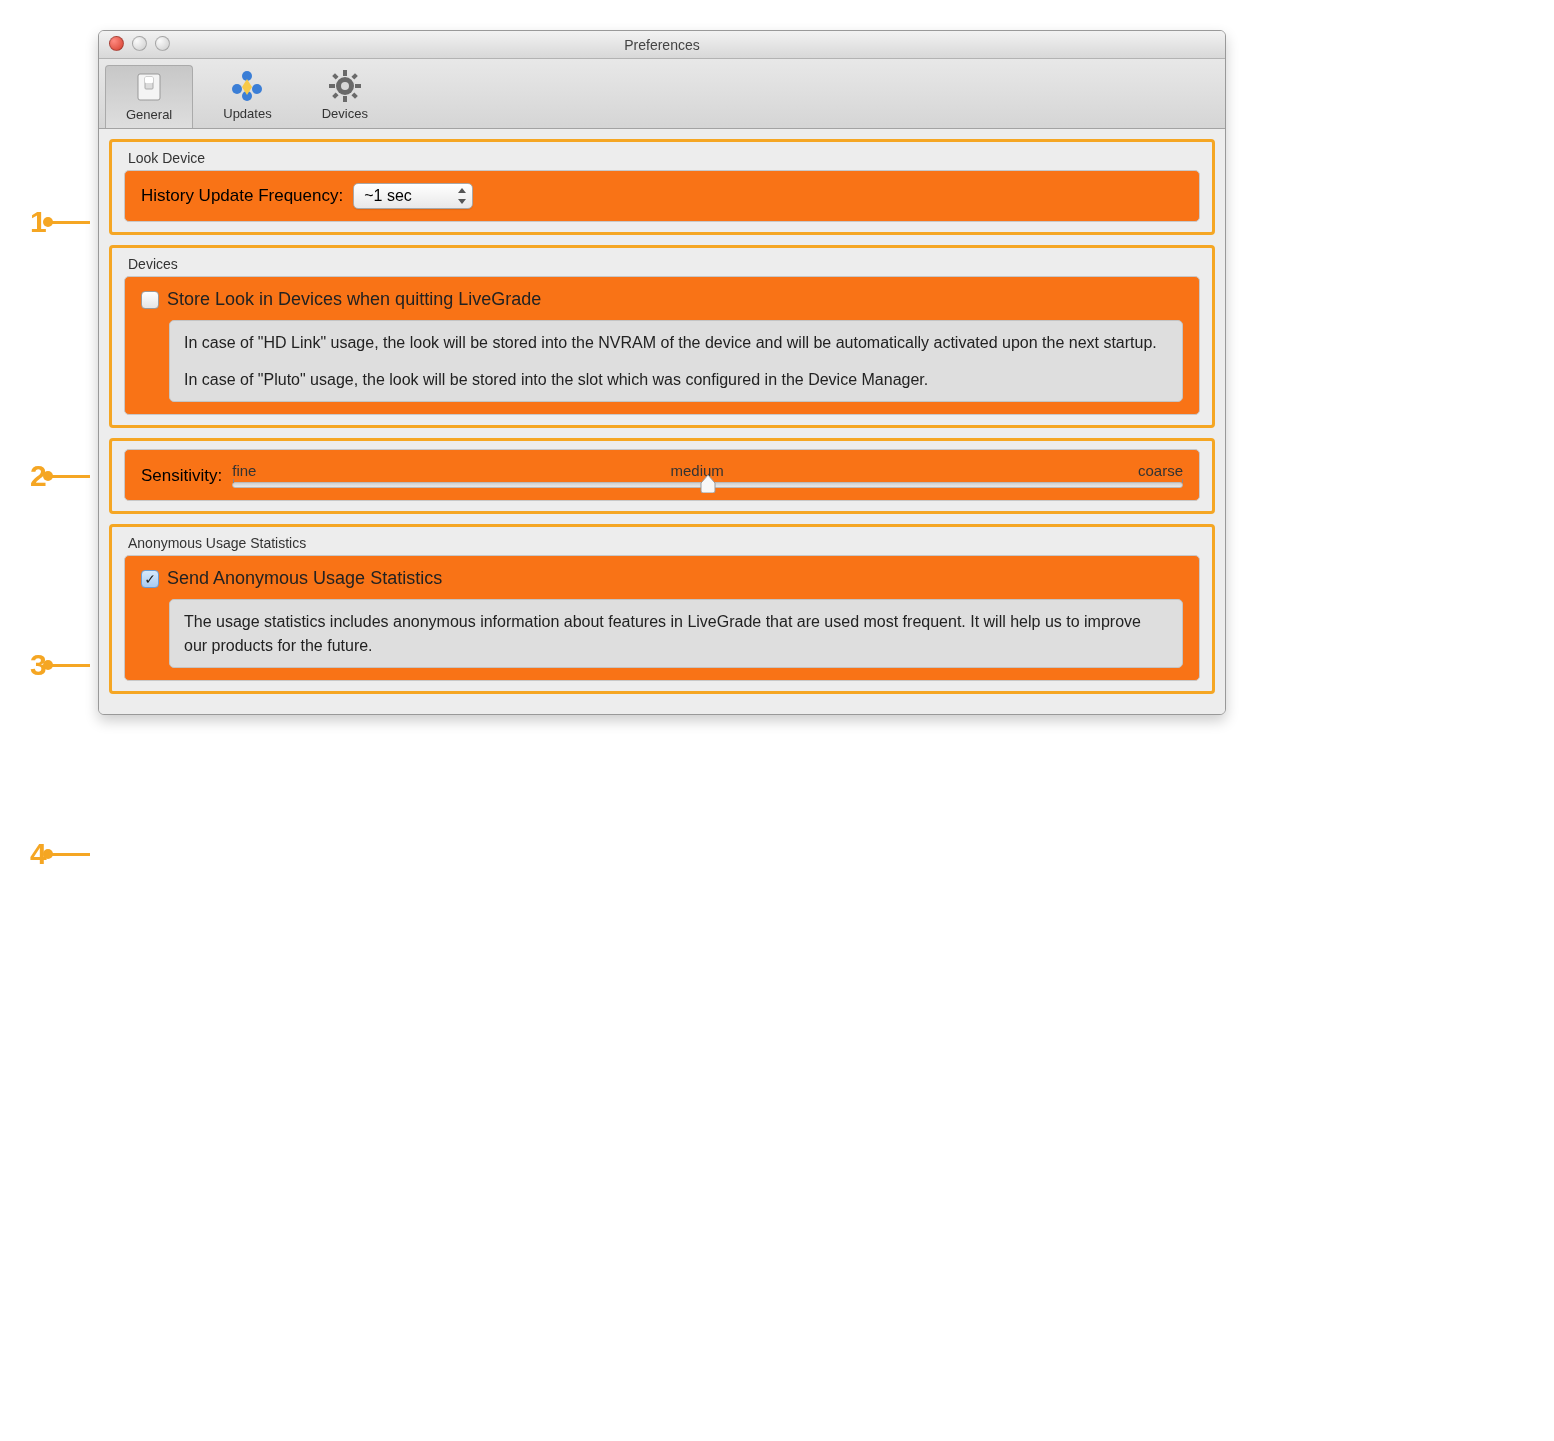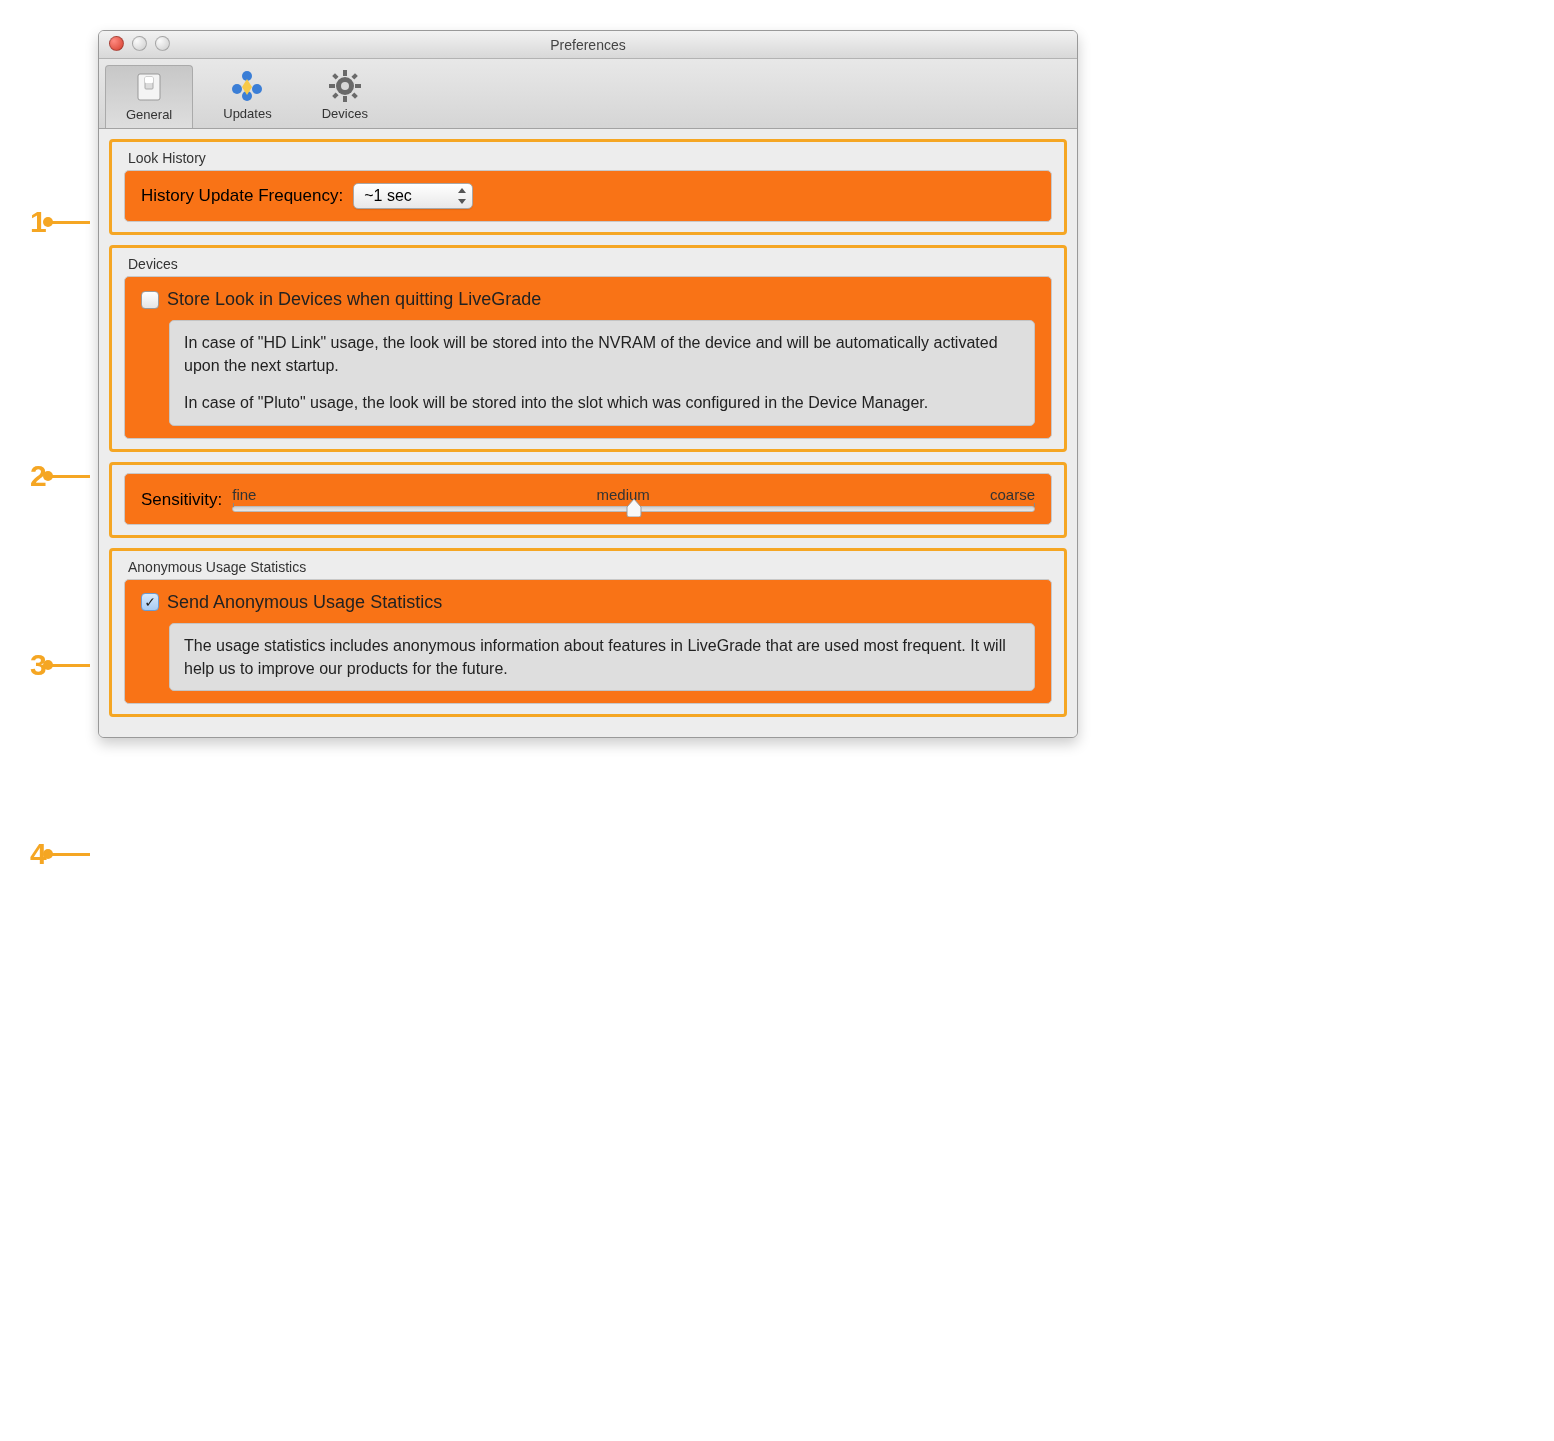--- a/index.html
+++ b/index.html
@@ -39,21 +39,21 @@
       content: "";
       position: absolute;
       left: -8px;
       top: -3.5px;
       width: 10px;
       height: 10px;
       border-radius: 50%;
       background: #F5A623;
     }
     .window {
-      width: 980px;
+      width: 1128px;
       border: 1px solid #999;
       border-radius: 6px;
       overflow: hidden;
       box-shadow: 0 6px 14px rgba(0,0,0,0.2);
       background: #ededed;
     }
     .titlebar {
       background: linear-gradient(#f2f2f2, #d8d8d8);
       border-bottom: 1px solid #b3b3b3;
       position: relative;
@@ -340,21 +340,21 @@
             <circle cx="17" cy="17" r="4" fill="#d8d8d8"></circle>
           </svg>
         </div>
         <span>Devices</span>
       </div>
     </div>
 
     <div class="content">
 
       <div class="highlight-box">
-        <div class="section-title">Look History</div>
+        <div class="section-title">Look Device</div>
         <div class="section-body">
           <div class="row">
             <span>History Update Frequency:</span>
             <div class="select">
               <span>~1 sec</span>
             </div>
           </div>
         </div>
       </div>
 

